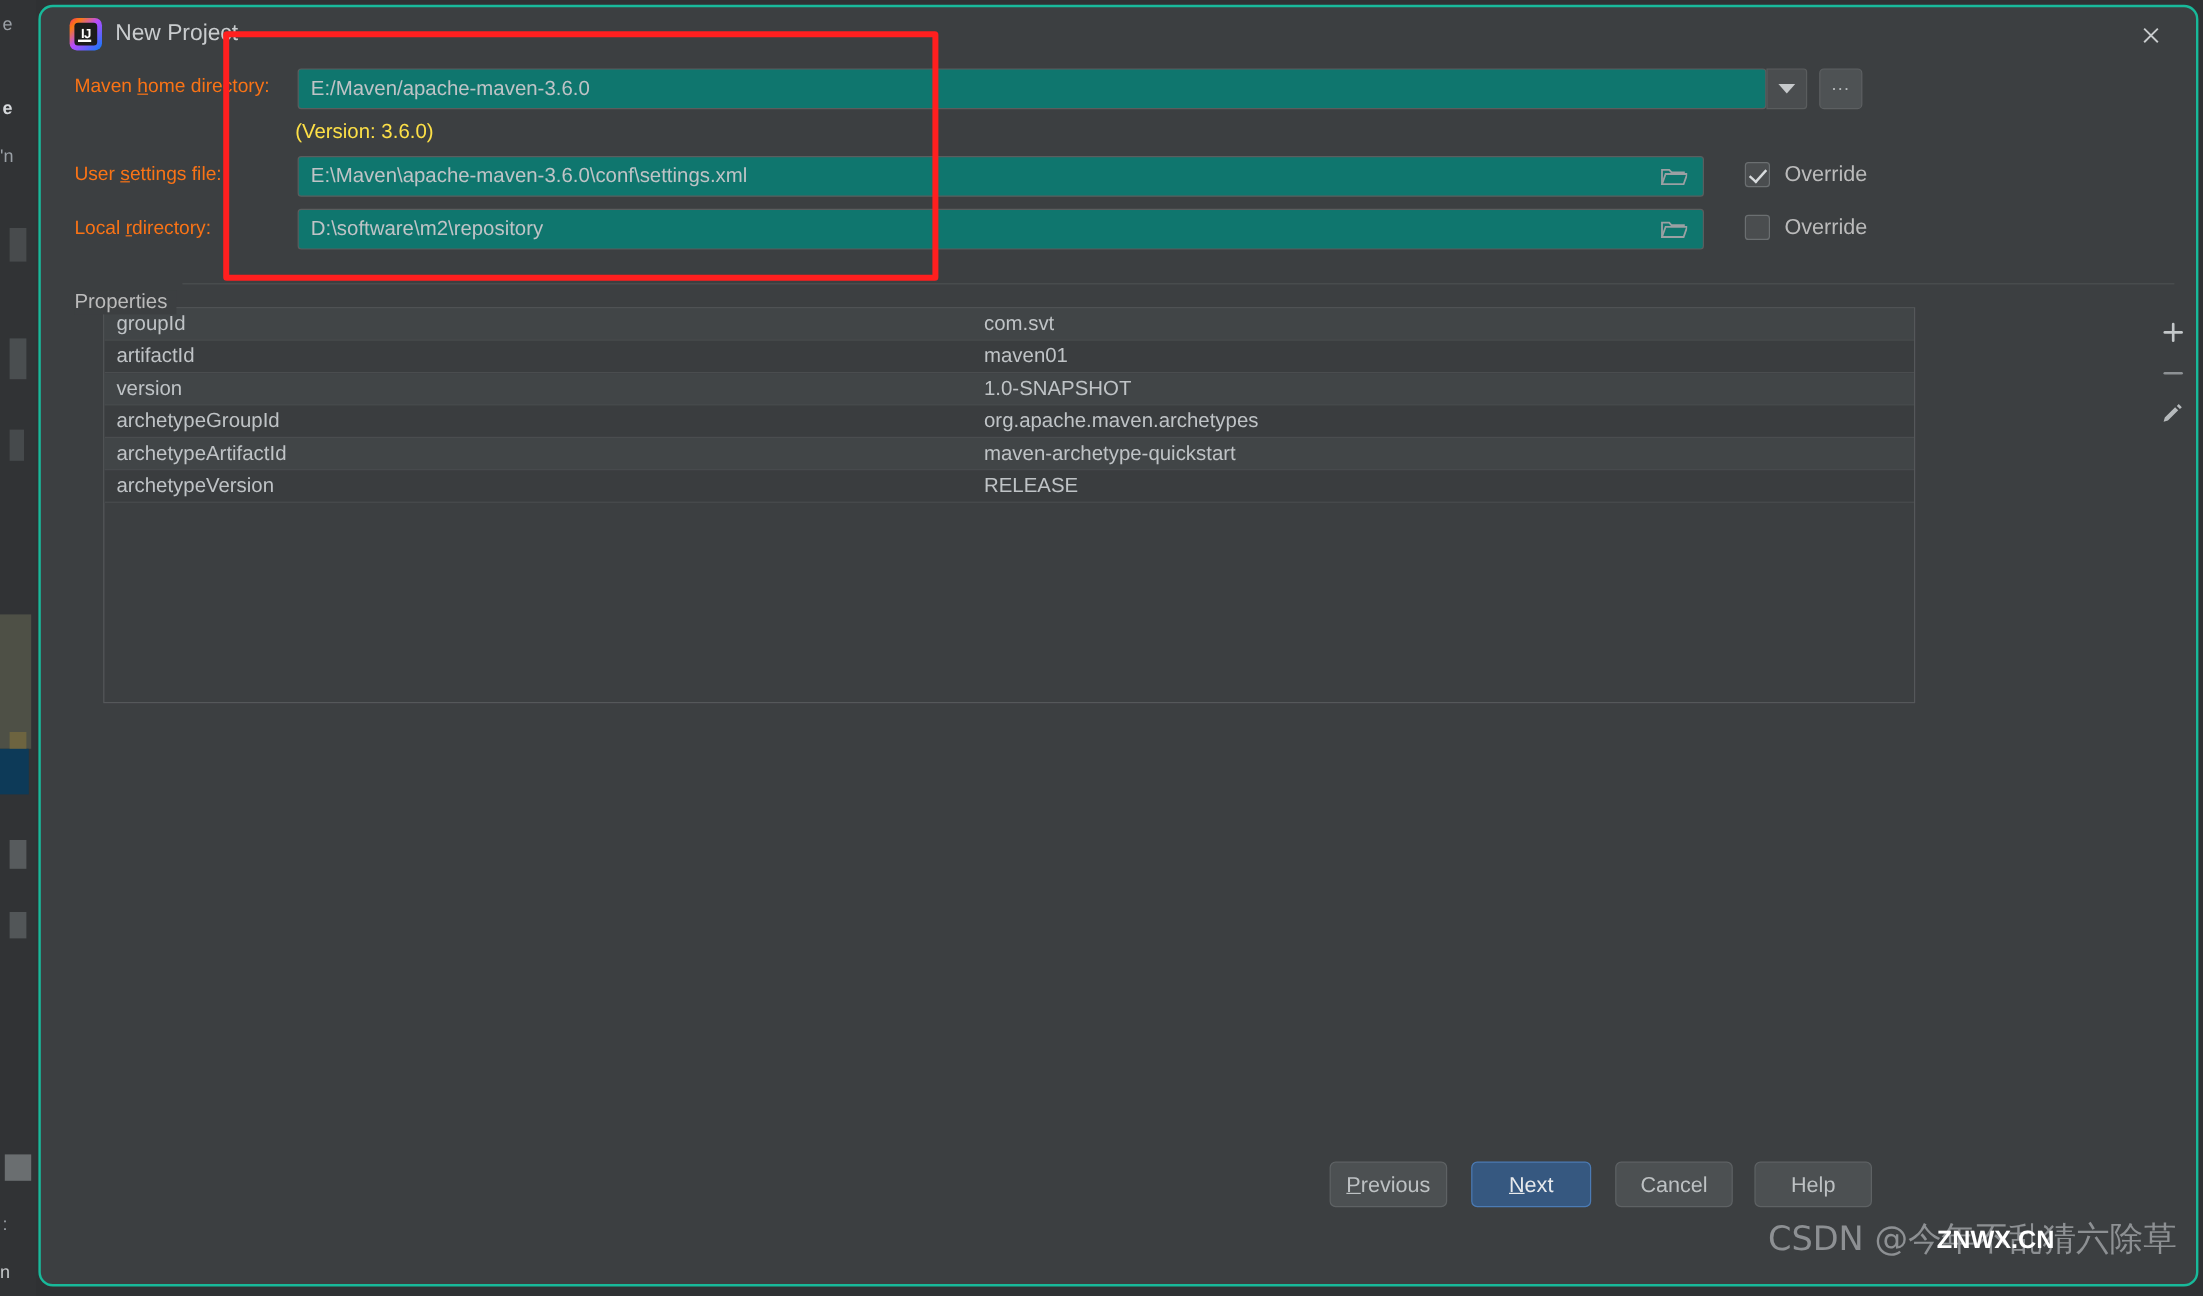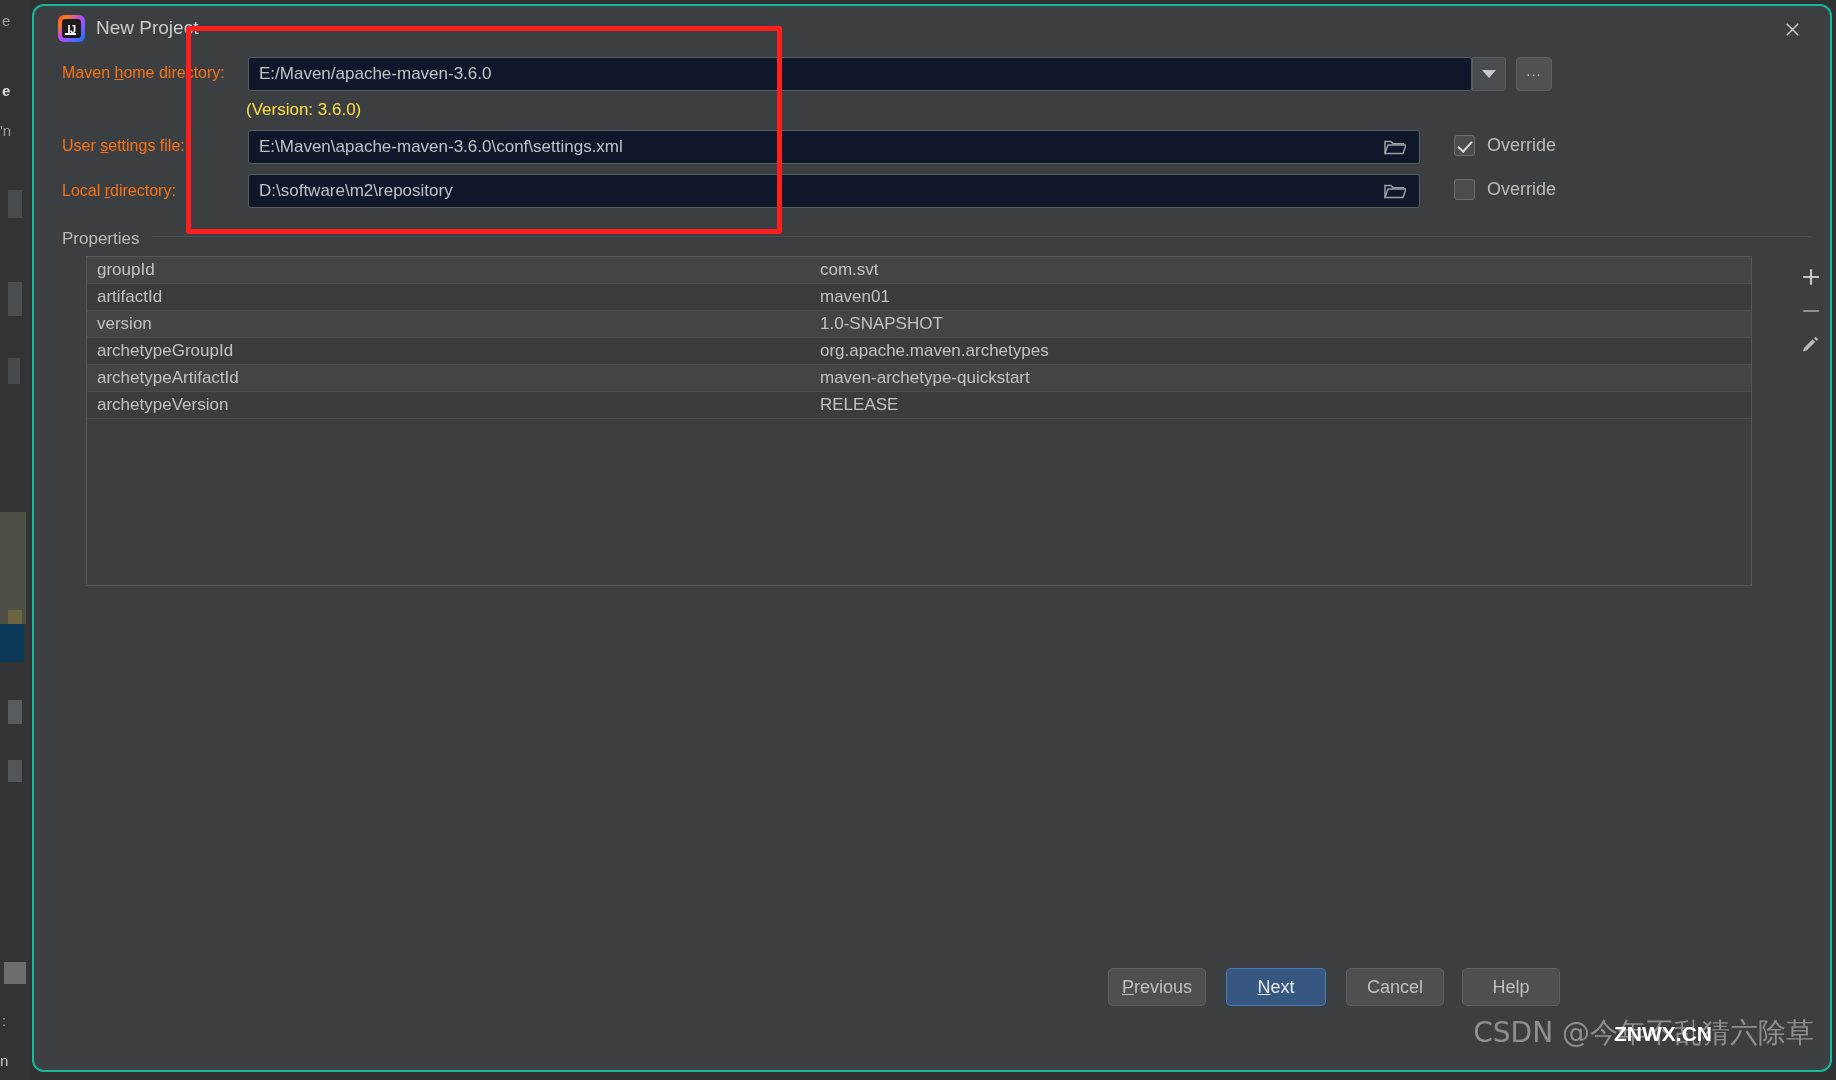--- a/index.html
+++ b/index.html
@@ -57,21 +57,21 @@
 
   
   .form { position: absolute; left: 0; top: 46px; width: 100%; }
   .lbl {
     position: absolute; font-size: 16px; color: #f97316; white-space: nowrap;
   }
   .lbl .mn { text-decoration: underline; }
 
   .field {
     position: absolute; height: 34px;
-    background: #0f172a; border: 1px solid #5a5d5e; border-radius: 3px;
+    background: #0f766e; border: 1px solid #5a5d5e; border-radius: 3px;
     color: #bfc3c6; font-size: 17px;
     display: flex; align-items: center;
     padding-left: 10px;
   }
 
   .combo-arrow {
     position: absolute; width: 34px; height: 34px;
     background: #4a4d4f; border: 1px solid #5a5d5e; border-radius: 0 3px 3px 0;
     display: flex; align-items: center; justify-content: center;
     cursor: pointer;
@@ -106,32 +106,32 @@
   .cbox.checked::after {
     content: ""; position: absolute;
     left: 6px; top: 2px; width: 6px; height: 12px;
     border: solid #d8dbdd; border-width: 0 2px 2px 0;
     transform: rotate(42deg);
   }
   .cblabel { margin-left: 12px; font-size: 18px; color: #bbbbbb; }
 
   
   .prop-caption {
-    position: absolute; left: 28px; top: 223px;
+    position: absolute; left: 28px; top: 236px;
     font-size: 17px; color: #bbbbbb; background: #3c3f41;
     padding-right: 8px; z-index: 2;
   }
   .prop-line {
     position: absolute; left: 118px; top: 230px; width: 1660px; height: 1px;
     background: #4d5051;
   }
 
   .table-wrap {
     position: absolute; left: 52px; top: 250px;
-    width: 1666px; height: 330px;
+    width: 1510px; height: 330px;
     border: 1px solid #55585a; background: #3c3f41;
     overflow: hidden;
   }
   .trow {
     position: relative; height: 27px; display: flex; align-items: center;
     border-bottom: 1px solid #4a4d4f;
   }
   .trow.alt { background: #414547; }
   .trow.norm { background: #3a3d3f; }
   .tkey { width: 733px; padding-left: 10px; font-size: 17px; color: #bfc3c6; }

